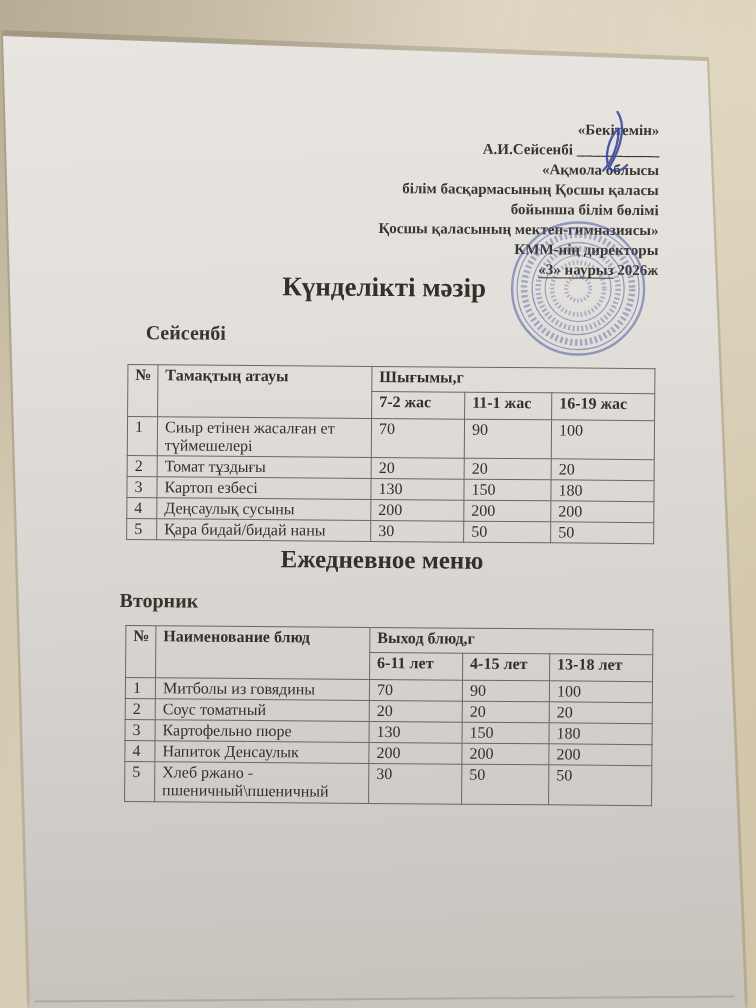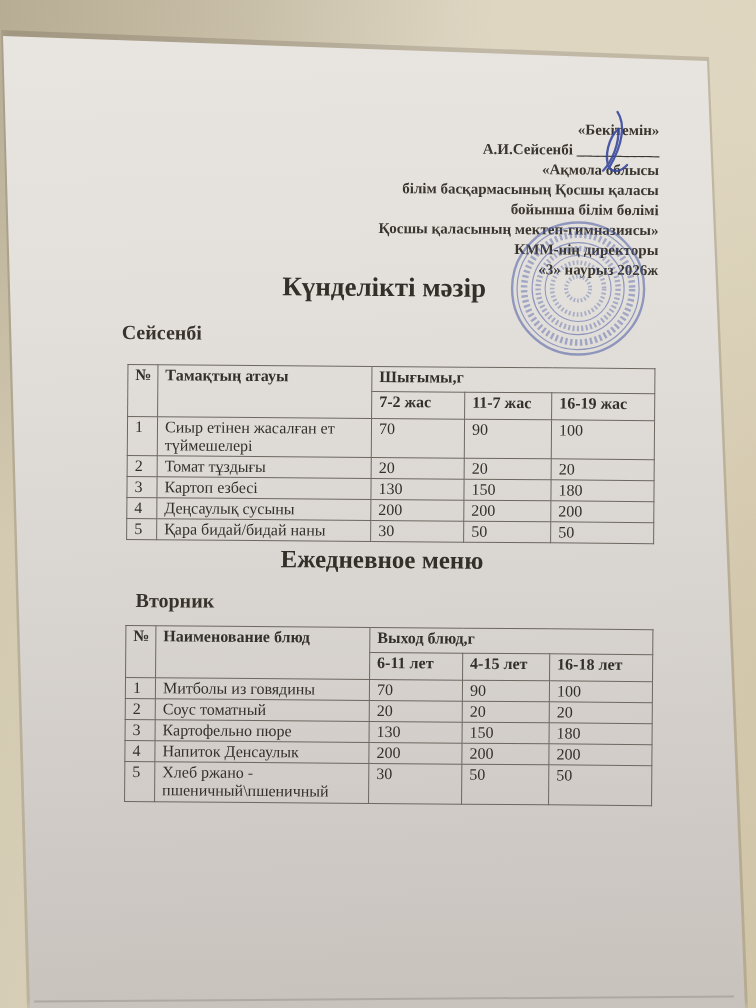--- a/index.html
+++ b/index.html
@@ -19,21 +19,21 @@
     background:rgba(60,52,40,.18);filter:blur(5px);}
   .paper{position:absolute;inset:0;
     clip-path:polygon(3px 36px,707px 61px,745px 1008px,30px 1008px);
     background:linear-gradient(178deg,#e9e6e1 0%,#e3e0db 30%,#d8d4cf 60%,#ccc7c2 88%,#c8c2bc 100%);}
   .paper-bottom-edge{position:absolute;left:34px;top:998px;width:700px;height:2px;
     background:rgba(150,144,136,.5);transform:rotate(-0.4deg);}
   .content{position:absolute;inset:0;transform:rotate(0.45deg);transform-origin:380px 300px;color:#33302b;}
 
   .approval{position:absolute;left:330px;top:118px;width:328px;
     text-align:right;font-weight:bold;font-size:15px;line-height:20px;color:#3a362f;}
-  .approval .dateline .u{text-underline-offset:3px;}
+  .approval .dateline .u{text-decoration:underline;text-underline-offset:3px;}
 
   .doc-title{position:absolute;left:114px;top:272px;width:540px;text-align:center;
     font-size:27px;font-weight:bold;color:#332f29;}
   .section-title{position:absolute;left:122px;font-size:20px;font-weight:bold;color:#38342d;}
   .doc-title2{position:absolute;left:114px;top:546px;width:540px;text-align:center;
     font-size:25px;font-weight:bold;color:#332f29;}
 
   table.menu{position:absolute;left:128px;border-collapse:collapse;table-layout:fixed;
     width:527px;font-size:16px;color:#33302b;}
   table.menu td,table.menu th{border:1.4px solid #6d6760;vertical-align:top;
@@ -82,39 +82,39 @@
         <circle cx="70" cy="70" r="54" stroke-width="6.5" stroke-dasharray="2.4 2.6" opacity=".8"></circle>
         <circle cx="70" cy="70" r="46" stroke-width="1.2"></circle>
         <circle cx="70" cy="70" r="40" stroke-width="5.5" stroke-dasharray="2 2.4" opacity=".75"></circle>
         <circle cx="70" cy="70" r="33" stroke-width="1.1"></circle>
         <circle cx="70" cy="70" r="26" stroke-width="4.5" stroke-dasharray="1.8 2.2" opacity=".7"></circle>
         <circle cx="70" cy="70" r="12" stroke-width="4" stroke-dasharray="1.6 2" opacity=".7"></circle>
       </g>
     </svg>
 
     <div class="doc-title">Күнделікті мәзір</div>
-    <div class="section-title" style="top:323px;">Сейсенбі</div>
+    <div class="section-title" style="top:323px;margin-left:24px;">Сейсенбі</div>
 
     <table class="menu" style="top:366px;">
       <colgroup>
           <col style="width:30px">
           <col style="width:214px">
           <col style="width:93px">
           <col style="width:87px">
           <col style="width:103px">
         </colgroup>
       <tbody>
           <tr class="hr1">
         <th rowspan="2">№</th>
         <th rowspan="2">Тамақтың атауы</th>
         <th colspan="3">Шығымы,г</th>
       </tr>
       <tr class="hr2">
         <th>7-2 жас</th>
-        <th>11-7 жас</th>
+        <th>11-1 жас</th>
         <th>16-19 жас</th>
       </tr>
       <tr class="r-tall">
         <td>1</td>
         <td>Сиыр етінен жасалған ет түймешелері</td>
         <td>70</td>
         <td>90</td>
         <td>100</td>
       </tr>
       <tr class="r">
@@ -142,40 +142,40 @@
         <td>5</td>
         <td>Қара бидай/бидай наны</td>
         <td>30</td>
         <td>50</td>
         <td>50</td>
       </tr>
     </tbody>
       </table>
 
     <div class="doc-title2">Ежедневное меню</div>
-    <div class="section-title" style="top:591px;margin-left:16px;">Вторник</div>
+    <div class="section-title" style="top:591px;">Вторник</div>
 
     <table class="menu" style="top:627px;">
       <colgroup>
           <col style="width:30px">
           <col style="width:214px">
           <col style="width:93px">
           <col style="width:87px">
           <col style="width:103px">
         </colgroup>
       <tbody>
           <tr class="hr1">
         <th rowspan="2">№</th>
         <th rowspan="2">Наименование блюд</th>
         <th colspan="3">Выход блюд,г</th>
       </tr>
       <tr class="hr2">
         <th>6-11 лет</th>
         <th>4-15 лет</th>
-        <th>16-18 лет</th>
+        <th>13-18 лет</th>
       </tr>
       <tr class="r">
         <td>1</td>
         <td>Митболы  из говядины</td>
         <td>70</td>
         <td>90</td>
         <td>100</td>
       </tr>
       <tr class="r">
         <td>2</td>

